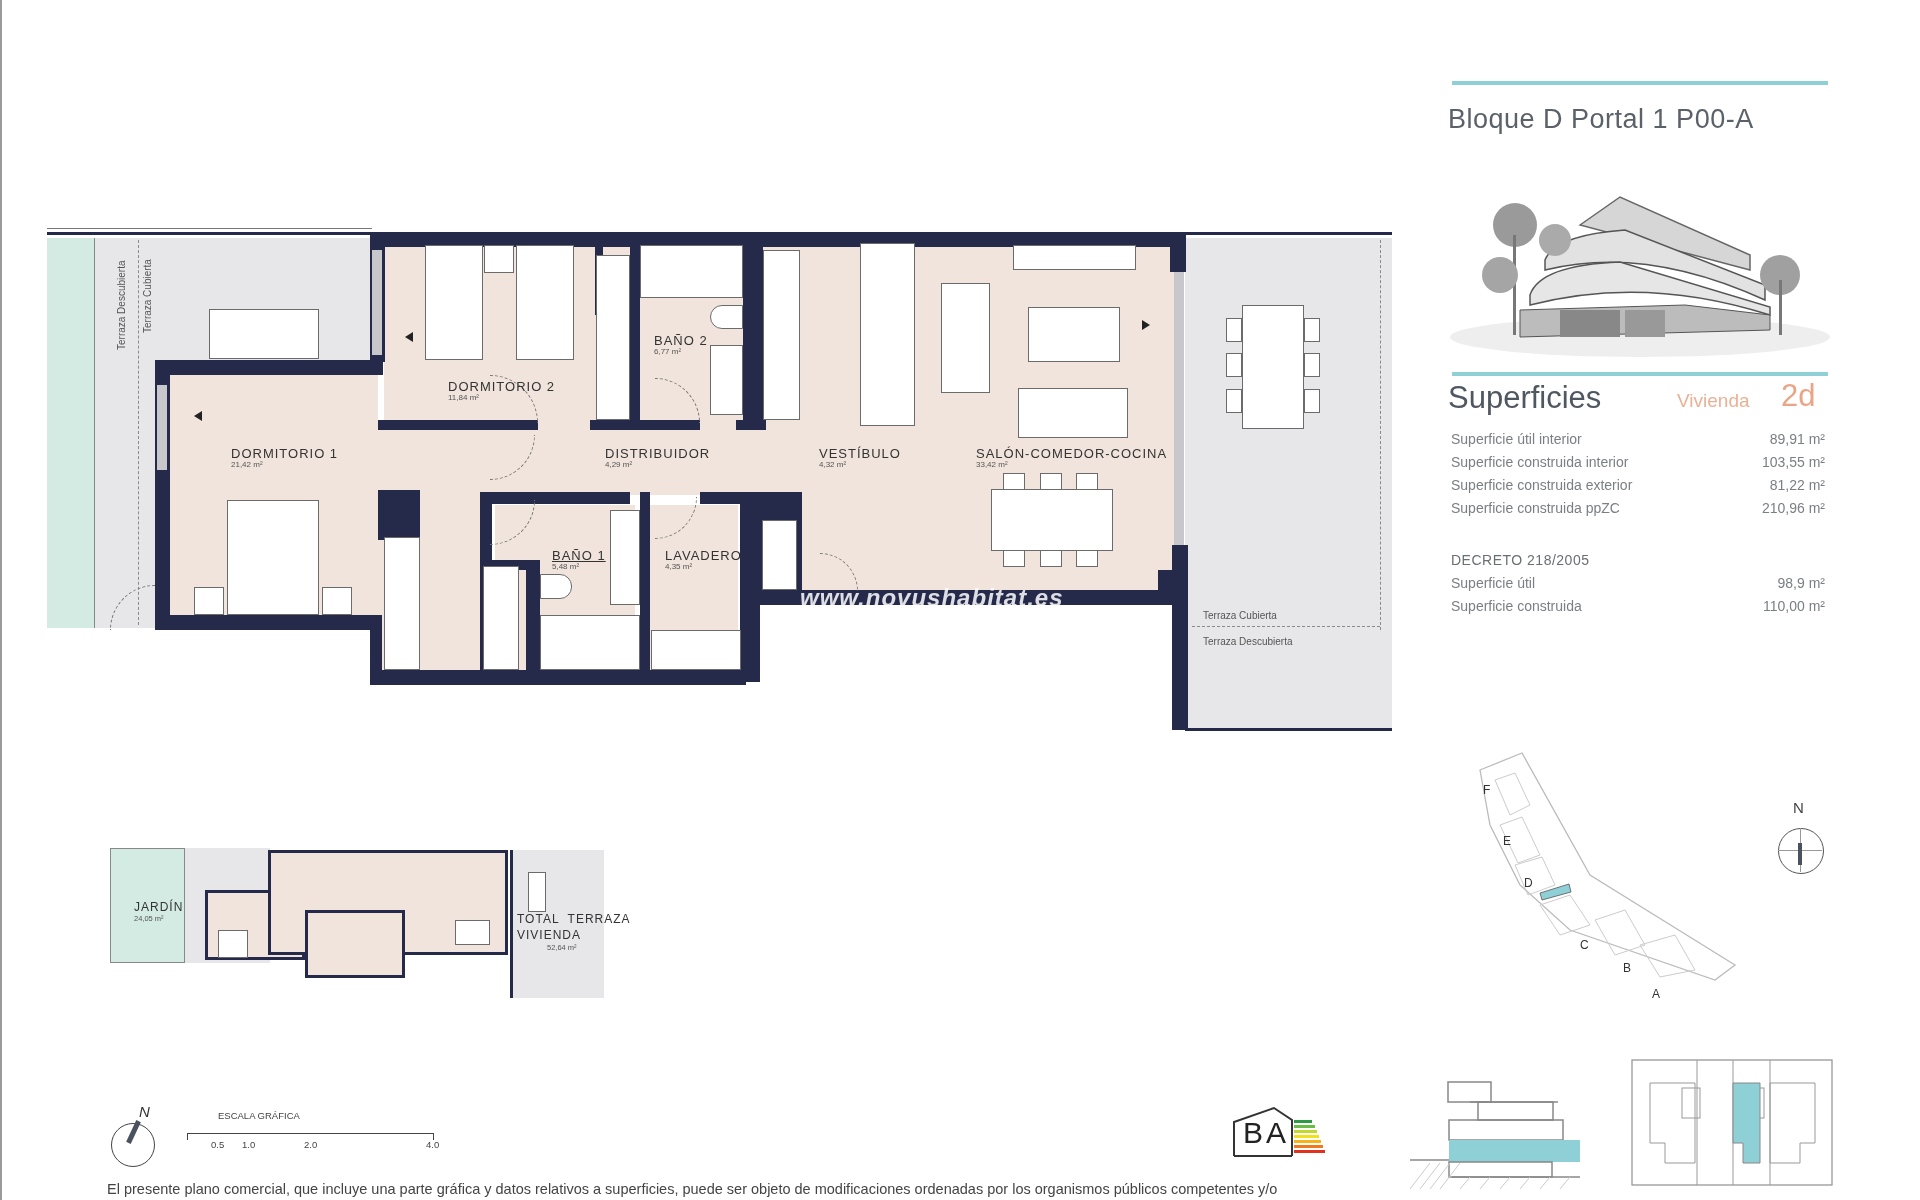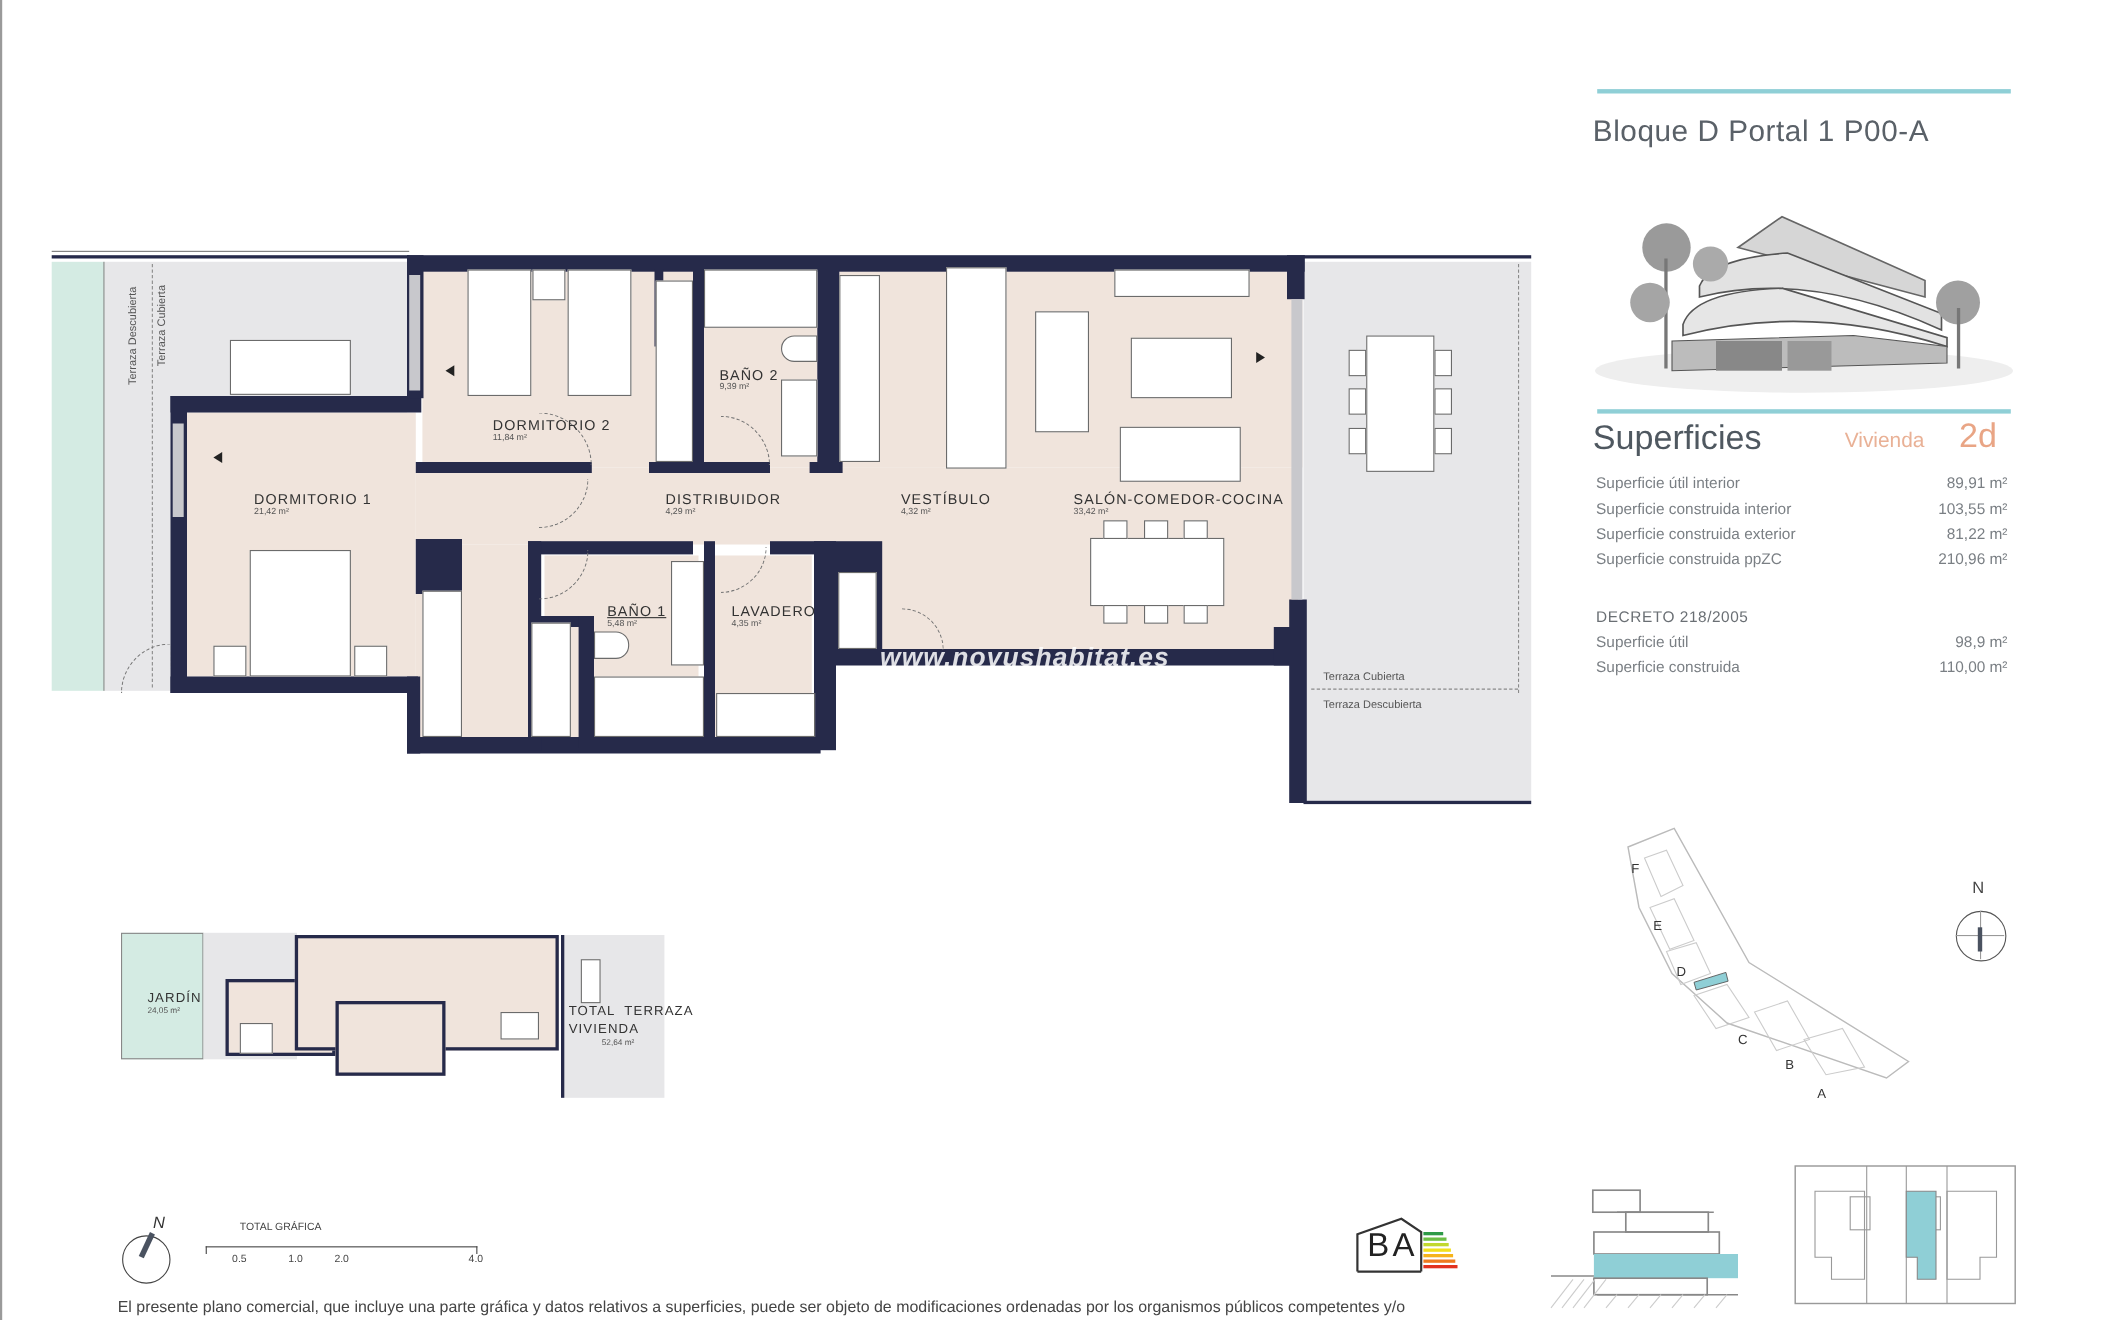--- a/index.html
+++ b/index.html
@@ -153,21 +153,21 @@
   <div class="door-arc" style="left:655px; top:378px; width:45px; height:45px;"></div>
   <div class="door-arc" style="left:490px; top:435px; width:45px; height:45px; transform:scaleY(-1);"></div>
   <div class="door-arc" style="left:490px; top:500px; width:45px; height:45px; transform:scaleY(-1);"></div>
   <div class="door-arc" style="left:655px; top:497px; width:42px; height:42px; transform:scaleY(-1);"></div>
   <div class="door-arc" style="left:820px; top:553px; width:38px; height:38px;"></div>
   <div class="door-arc" style="left:110px; top:585px; width:45px; height:45px; transform:scaleX(-1);"></div>
 
   <div class="room-label" style="left:448px; top:379px;">DORMITORIO 2</div>
   <div class="room-area" style="left:448px; top:393px;">11,84 m²</div>
   <div class="room-label" style="left:654px; top:333px;">BAÑO 2</div>
-  <div class="room-area" style="left:654px; top:347px;">9,39 m²</div>
+  <div class="room-area" style="left:654px; top:347px;">6,77 m²</div>
   <div class="room-label" style="left:231px; top:446px;">DORMITORIO 1</div>
   <div class="room-area" style="left:231px; top:460px;">21,42 m²</div>
   <div class="room-label" style="left:605px; top:446px;">DISTRIBUIDOR</div>
   <div class="room-area" style="left:605px; top:460px;">4,29 m²</div>
   <div class="room-label" style="left:819px; top:446px;">VESTÍBULO</div>
   <div class="room-area" style="left:819px; top:460px;">4,32 m²</div>
   <div class="room-label" style="left:976px; top:446px;">SALÓN-COMEDOR-COCINA</div>
   <div class="room-area" style="left:976px; top:460px;">33,42 m²</div>
   <div class="room-label" style="left:552px; top:548px;text-decoration:underline;">BAÑO 1</div>
   <div class="room-area" style="left:552px; top:562px;">5,48 m²</div>
@@ -193,24 +193,24 @@
   <div class="abs" style="left:517px; top:928px; font-size:12px; color:#333; letter-spacing:1px;">VIVIENDA</div>
   <div class="abs" style="left:519px; top:943px; font-size:7.5px; color:#555;padding-left:28px;">52,64 m²</div>
 </div>
 
 <div>
   <div class="abs" style="left:111px; top:1123px; width:42px; height:42px; border:1px solid #444; border-radius:50%;"></div>
   <div class="abs" style="left:131px; top:1120px; width:5px; height:24px; background:#4a5260; transform:rotate(25deg);"></div>
   <div class="abs" style="left:139px; top:1103px; font-size:15px; font-style:italic; color:#333;">N</div>
 </div>
 <div>
-  <div class="scale-title">TOTAL GRÁFICA</div>
+  <div class="scale-title">ESCALA GRÁFICA</div>
   <div class="abs" style="left:187px; top:1133px; width:245px; height:6px; border-top:1px solid #444; border-left:1px solid #444; border-right:1px solid #444;"></div>
   <div class="tick" style="left:211px;">0.5</div>
-  <div class="tick" style="left:242px;margin-left:20px;">1.0</div>
+  <div class="tick" style="left:242px;">1.0</div>
   <div class="tick" style="left:304px;">2.0</div>
   <div class="tick" style="left:426px;">4.0</div>
 </div>
 
 <div>
   <svg class="abs" style="left:1232px; top:1104px;" width="90" height="54" viewBox="0 0 90 54">
     <polyline points="2,52 2,18 42,4 60,16 60,52" fill="none" stroke="#333" stroke-width="2"></polyline>
     <line x1="2" y1="52" x2="60" y2="52" stroke="#333" stroke-width="2"></line>
   </svg>
   <div class="abs" style="left:1243px; top:1116px; font-size:30px; color:#222;">B</div>

